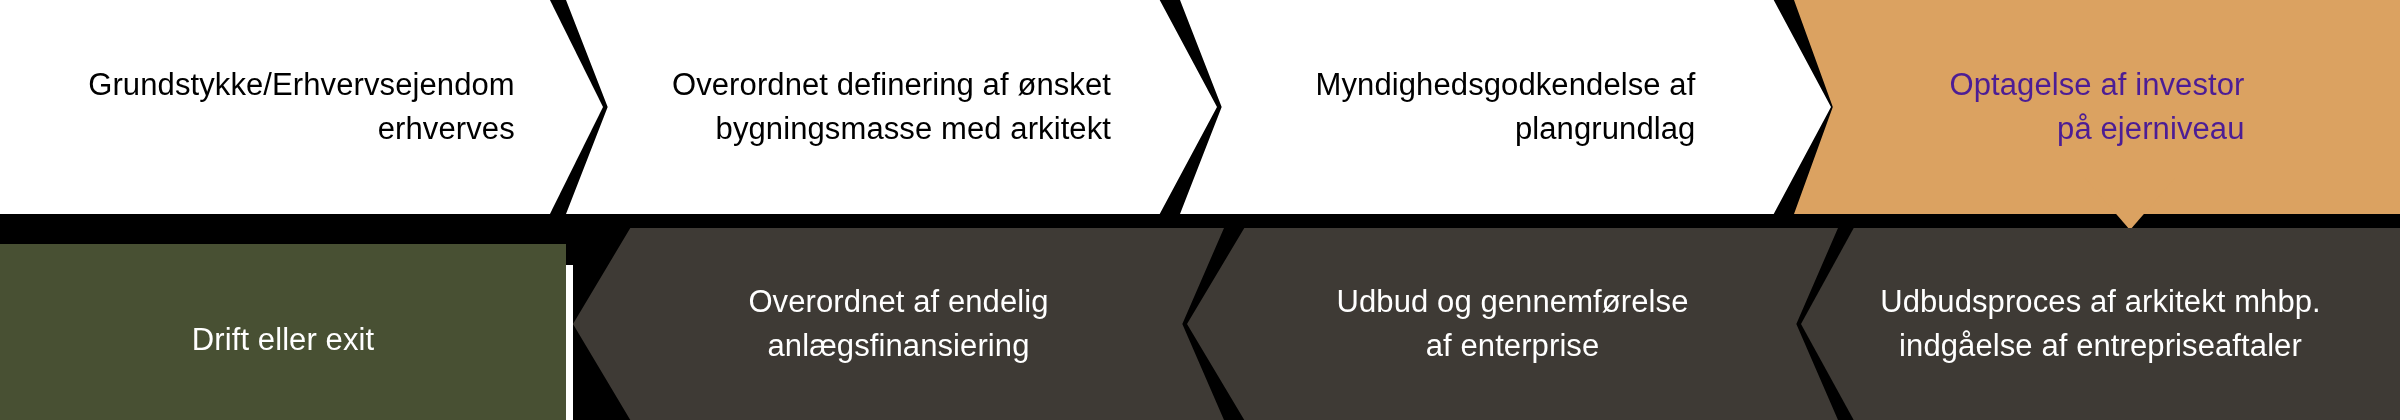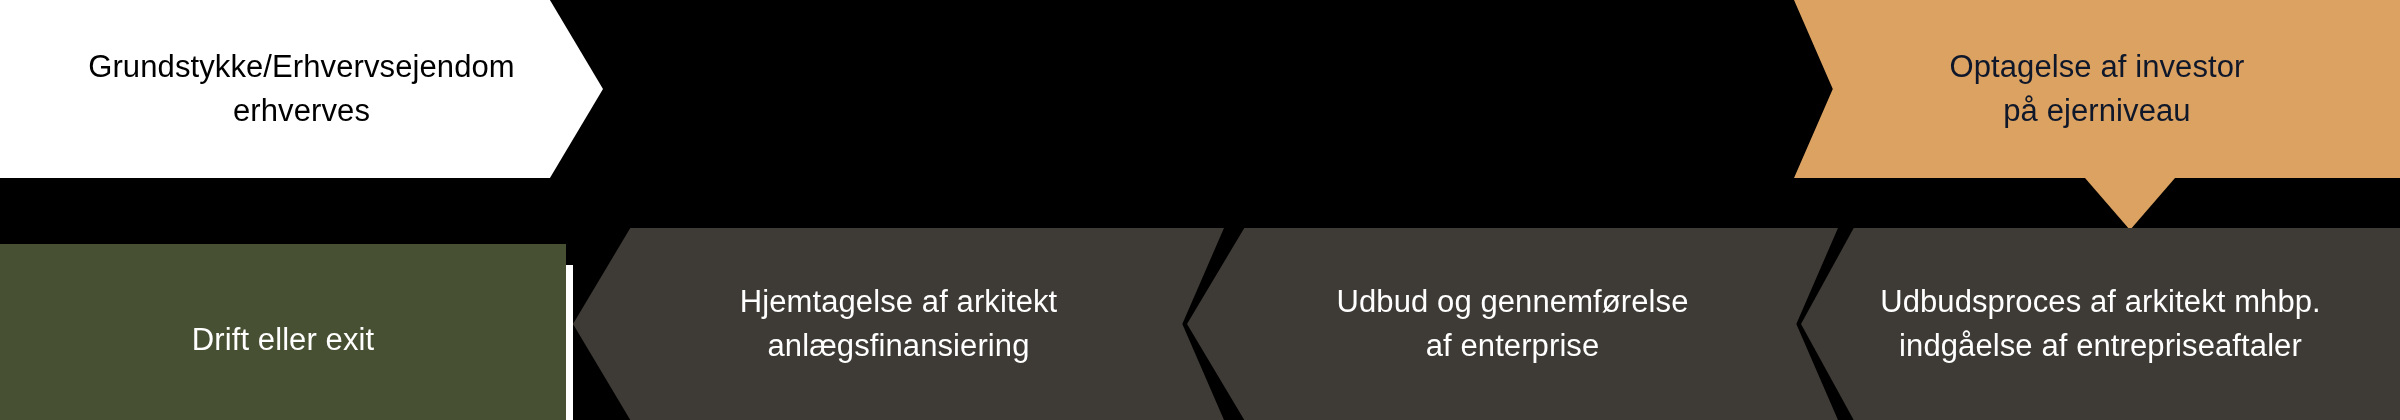--- a/index.html
+++ b/index.html
@@ -24,38 +24,39 @@
     line-height:1.42;
     font-size:31px;
     letter-spacing:.1px;
     padding:0 26px;
     white-space:pre-line;
   }
 
   
   .top{
     top:0;
-    height:178px;
+    height:214px;
     color:#000;
     background:#ffffff;
+    text-align:right;
   }
   .top.first{
     
     clip-path:polygon(0 0, 91.2% 0, 100% 50%, 91.2% 100%, 0 100%);
   }
   .top.mid{
     
     clip-path:polygon(0 0, 91.2% 0, 100% 50%, 91.2% 100%, 0 100%, 6.4% 50%);
   }
   .top.last{
     
     clip-path:polygon(0 0, 100% 0, 100% 100%, 0 100%, 6.4% 50%);
     background:#dba261;
   }
-  .top.accent .txt{color:#0f172a;}
+  .top.accent .txt{color:#4c1d95;}
 
   
   .bot{
     top:228px;
     height:192px;
     color:#ffffff;
     background:#3e3a35;
   }
   .bot.first{
     
@@ -88,37 +89,45 @@
 </head>
 <body>
 
 <div id="stage">
 
   <div class="box top first" style="left:0px;width:603px;">
     <span class="txt">Grundstykke/Erhvervsejendom
 erhverves</span>
   </div>
 
+  <div class="box top mid" style="left:566px;width:651px;">
+    <span class="txt">Overordnet definering af ønsket
+bygningsmasse med arkitekt</span>
+  </div>
 
+  <div class="box top mid" style="left:1180px;width:651px;">
+    <span class="txt">Myndighedsgodkendelse af
+plangrundlag</span>
+  </div>
 
   <div class="box top last accent" style="left:1794px;width:606px;">
     <span class="txt">Optagelse af investor
 på ejerniveau</span>
   </div>
 
   <div class="downarrow" style="left:2085px;top:178px;"></div>
 
   <div class="box bot first" style="left:0px;width:566px;margin-top:16px;">
     <span class="txt">Drift eller exit</span>
   </div>
 
   <div class="tick" style="left:566px;top:265px;width:7px;height:155px;"></div>
 
   <div class="box bot mid" style="left:573px;width:651px;">
-    <span class="txt">Hjemtagelse af arkitekt
+    <span class="txt">Overordnet af endelig
 anlægsfinansiering</span>
   </div>
 
   <div class="box bot mid" style="left:1187px;width:651px;align-items:center;">
     <span class="txt">Udbud og gennemførelse
 af enterprise</span>
   </div>
 
   <div class="box bot last" style="left:1801px;width:599px;">
     <span class="txt">Udbudsproces af arkitekt mhbp.

